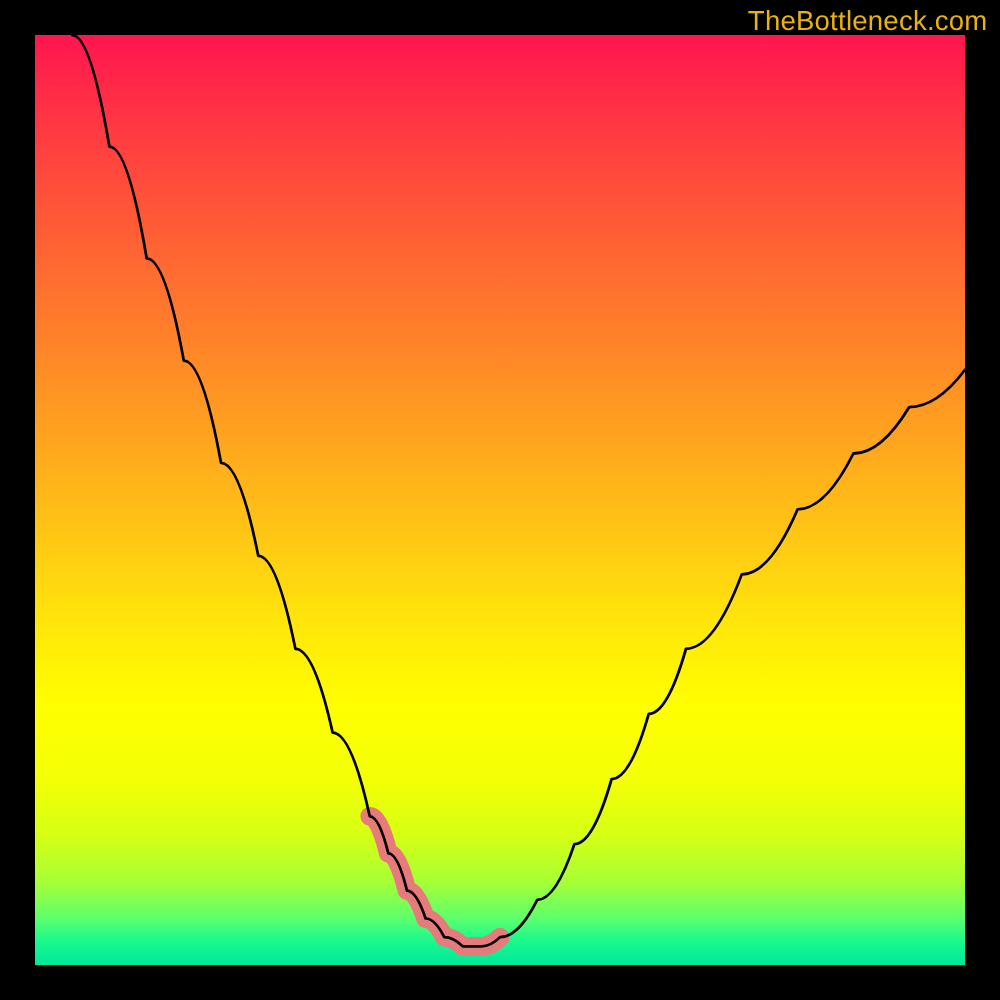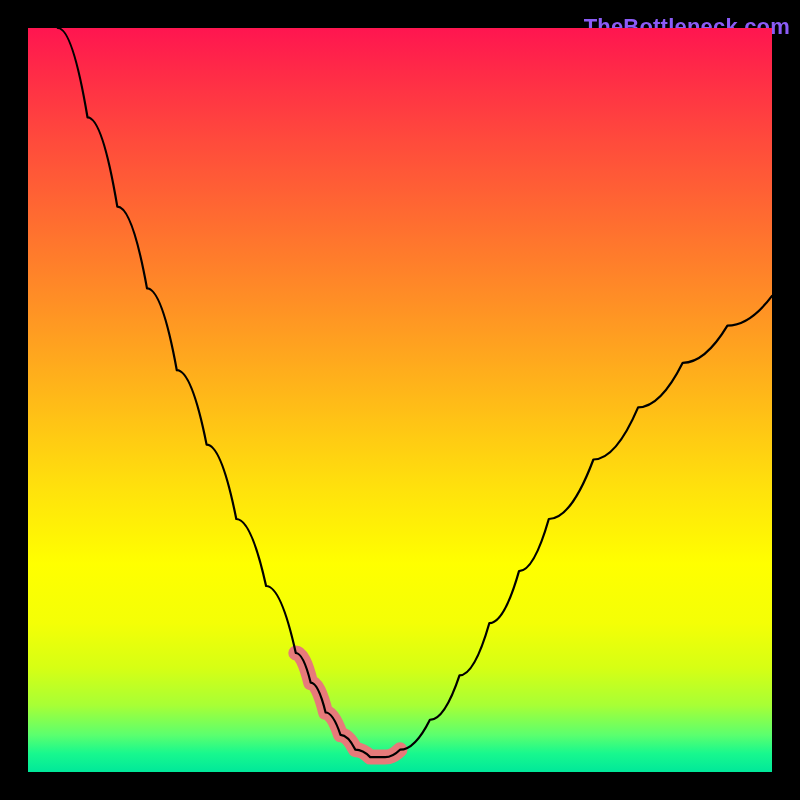--- a/index.html
+++ b/index.html
@@ -12,25 +12,25 @@
     font-family: Arial, Helvetica, sans-serif;
   }
   .frame {
     position: relative;
     width: 800px;
     height: 800px;
     background: #000;
   }
   .watermark {
     position: absolute;
-    top: 14px;
+    top: 4px;
     right: 10px;
-    color: #8b5cf6;
+    color: #eab308;
     font-size: 22px;
-    font-weight: 700;
+    font-weight: 400;
     letter-spacing: 0.2px;
     user-select: none;
   }
   
   .plot {
     position: absolute;
     left: 28px;
     top: 28px;
     width: 744px;
     height: 744px;

